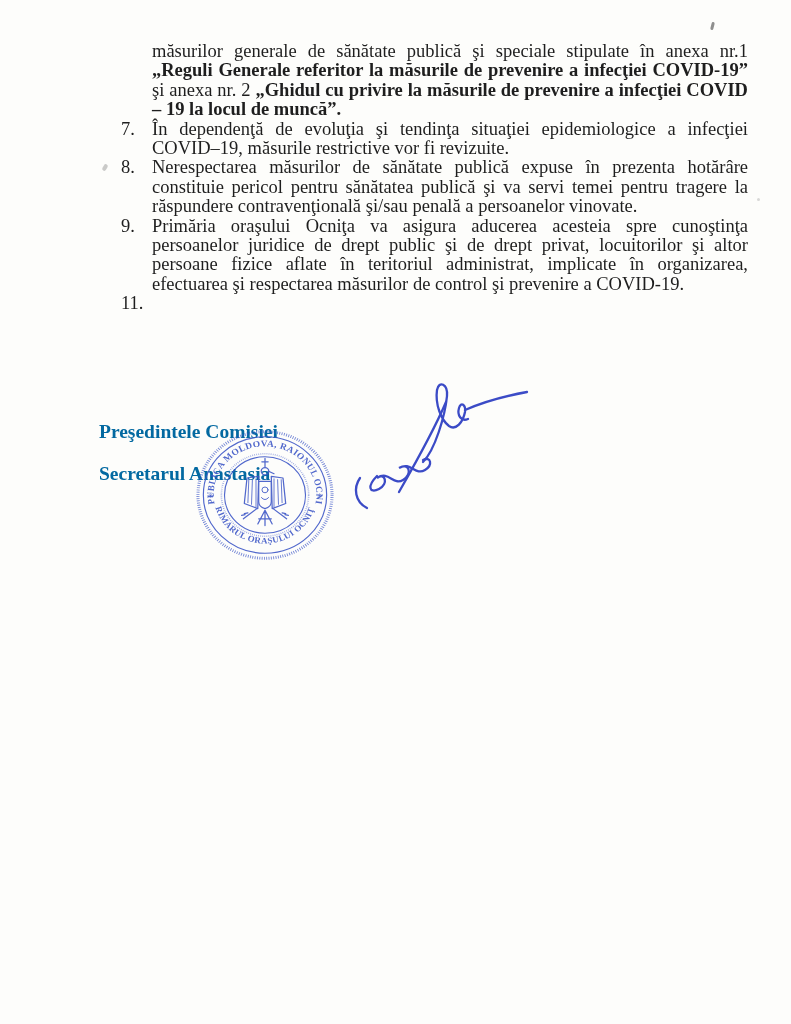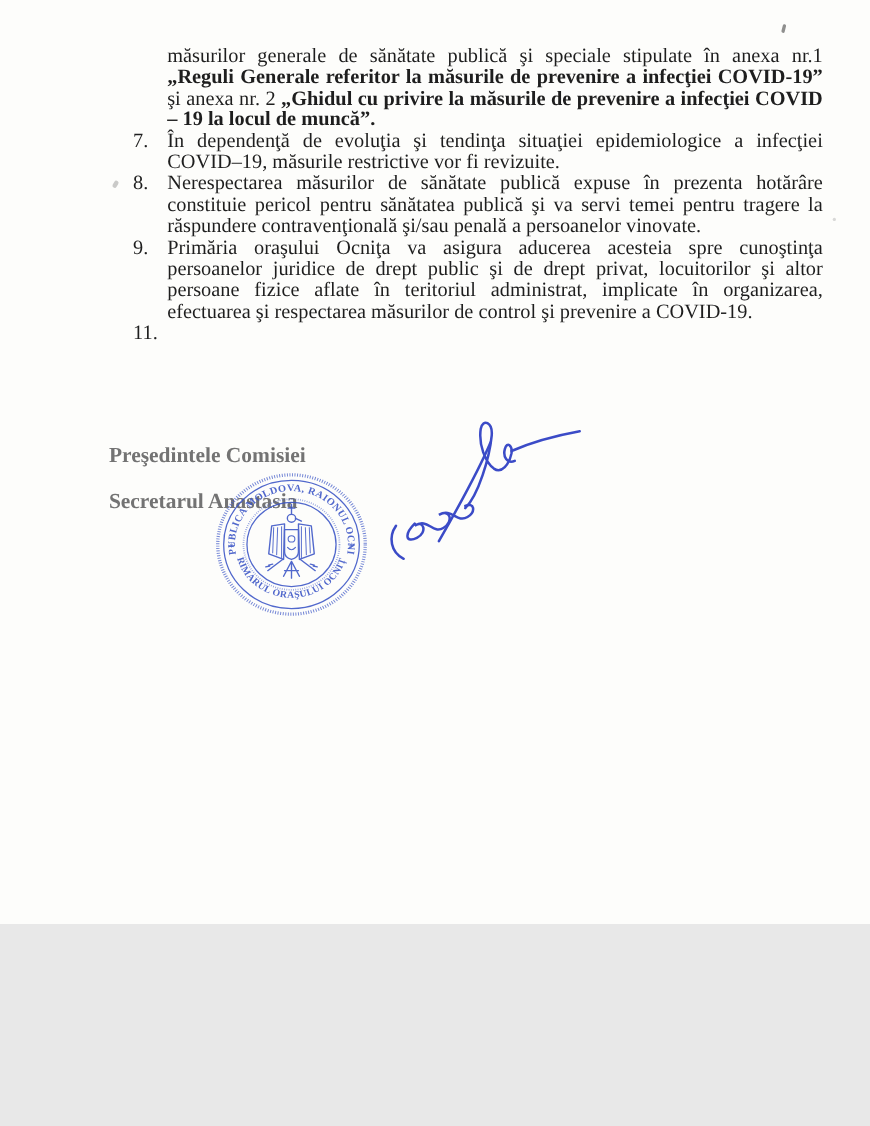--- a/index.html
+++ b/index.html
@@ -1,18 +1,18 @@
 <!DOCTYPE html>
 <html><head>
 <meta charset="utf-8">
 <style>
   html,body{margin:0;padding:0;background:#e8e8e8;}
   .page{
     position:relative;
-    width:791px;height:840px;
+    width:791px;height:1024px;
     margin:0 auto;
     background:#fdfdfb;
     font-family:"Liberation Serif","DejaVu Serif",serif;
     color:#1e1e1e;
     overflow:hidden;
     text-decoration:underline;
   }
   .textblock{
     position:absolute;
     left:152px;top:42px;width:596px;
@@ -22,21 +22,21 @@
   .intro{margin:0;}
   .b{font-weight:bold;}
   .doc-item{position:relative;text-align:justify;}
   .doc-item .num{
     position:absolute;left:-31px;top:0;
     text-align:left;white-space:nowrap;
   }
   .sig-label,.sig-name{
     position:absolute;
     font-weight:bold;font-size:19.5px;line-height:24px;
-    white-space:nowrap;color:#737373;
+    white-space:nowrap;color:#0369a1;margin-top:17px;
   }
   .stamp-svg{position:absolute;left:193px;top:427px;opacity:.88;}
   .signature-svg{position:absolute;left:353px;top:376px;}
   .speck{position:absolute;background:#6a6a6a;border-radius:2px;}
   .speck.apostrophe{left:711px;top:22px;width:3px;height:8px;transform:rotate(14deg);opacity:.75;}
   .speck.comma{left:103px;top:164px;width:4px;height:7px;transform:rotate(30deg);opacity:.35;}
   .speck.dot{left:757px;top:198px;width:3px;height:3px;opacity:.25;}
 </style>
 </head>
 <body>

